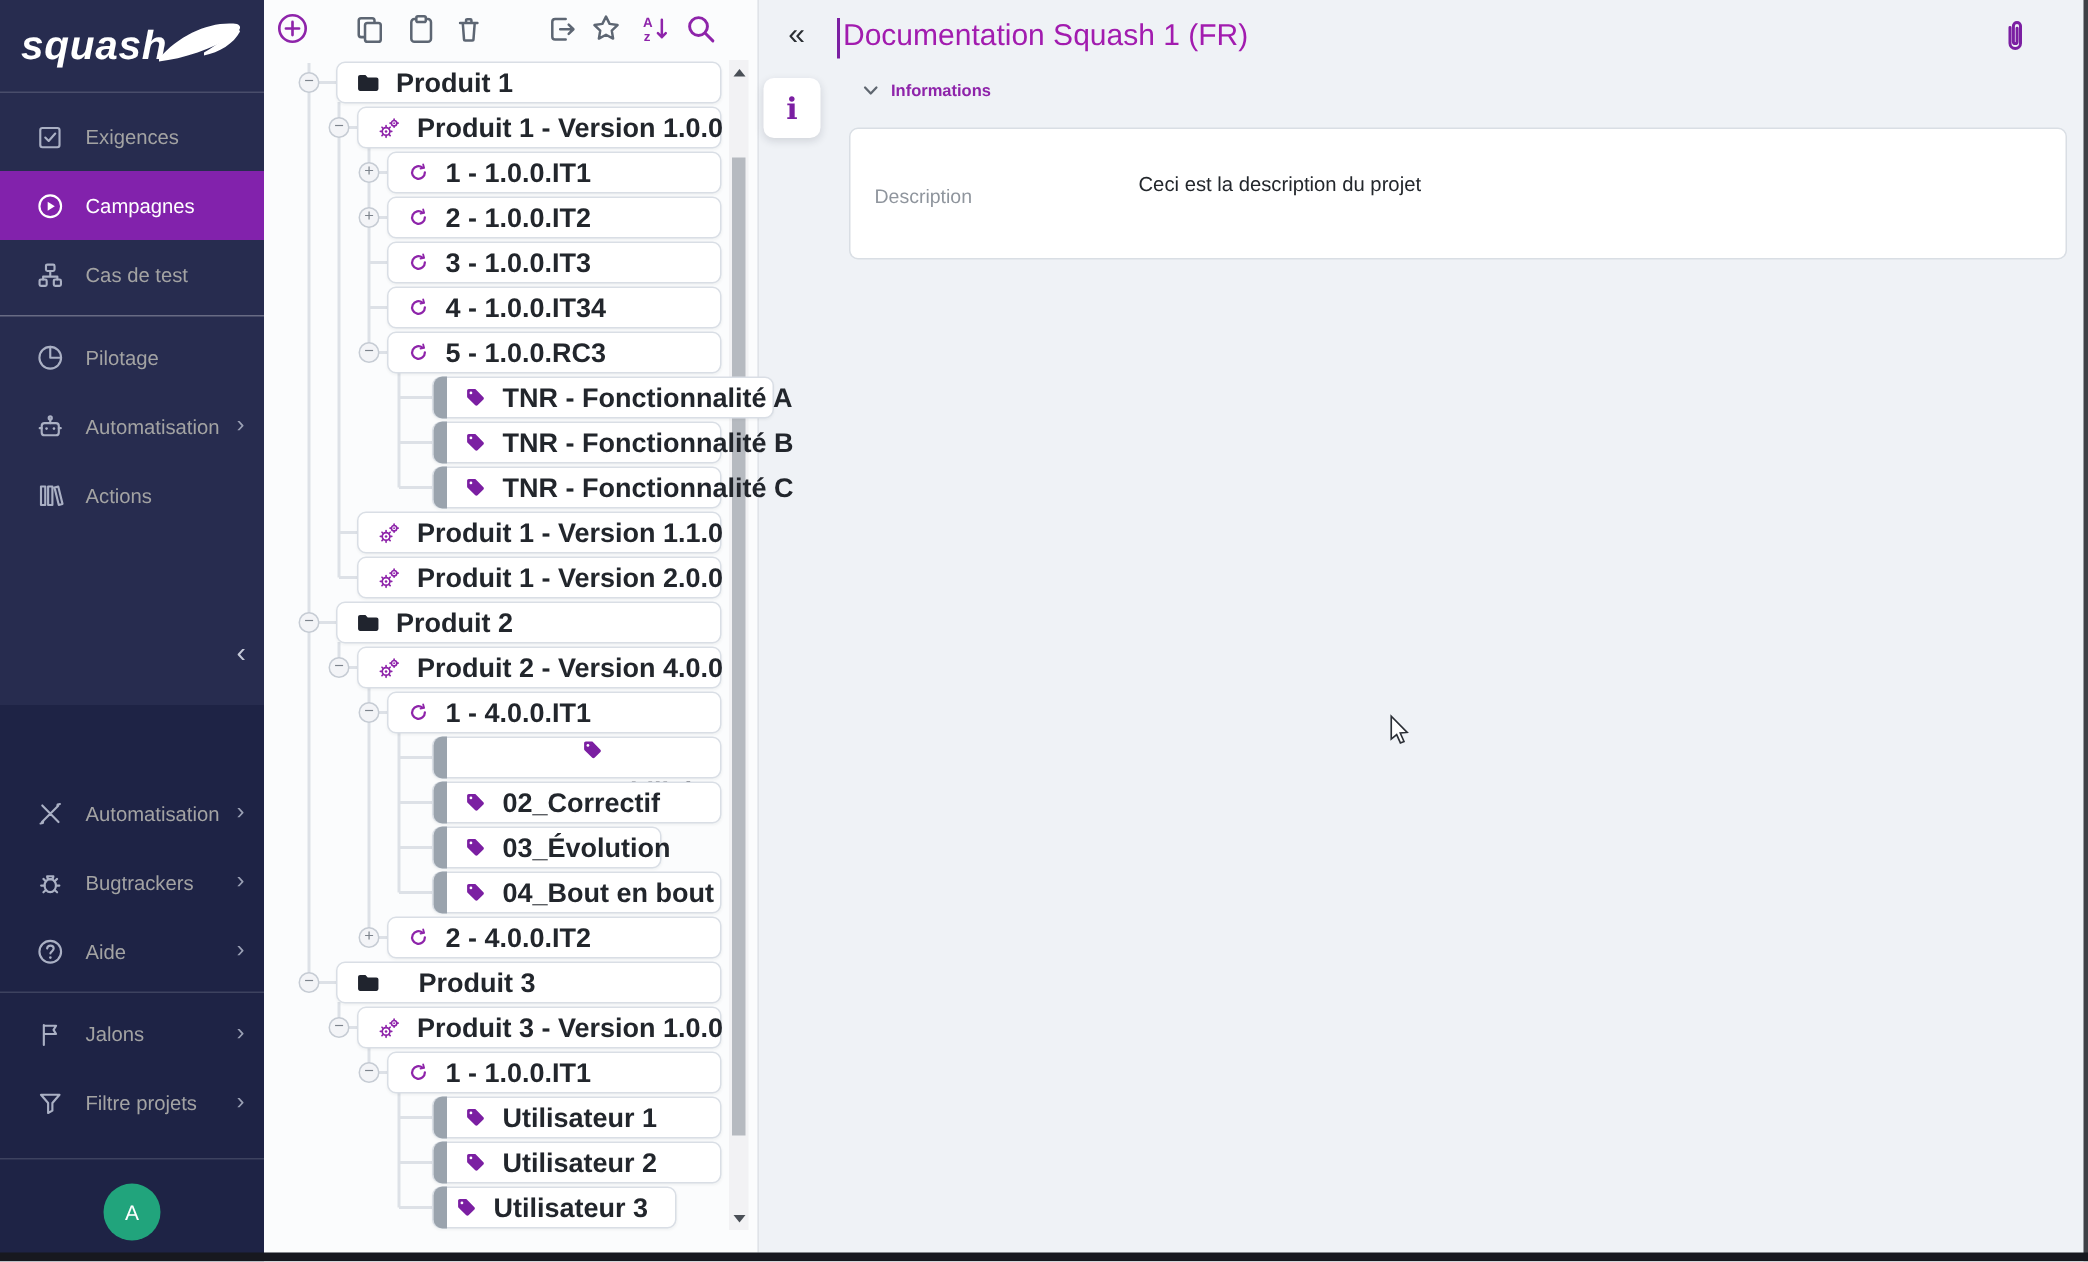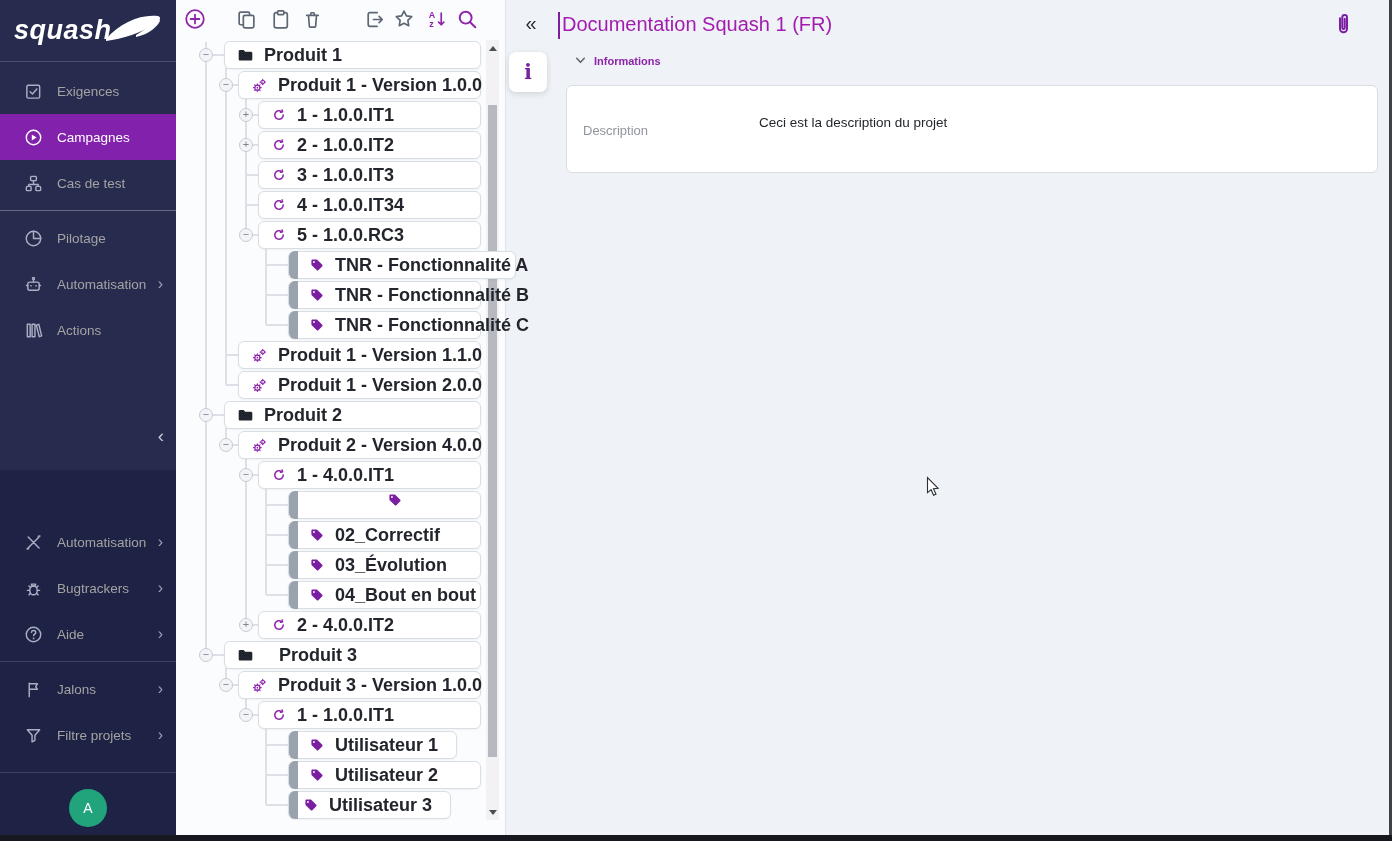--- a/index.html
+++ b/index.html
@@ -458,21 +458,21 @@
         <div class="node suite" style="left: 112px; top: 481px; width: 193px;">
           <span class="ticon">
             <svg width="16" height="16" viewBox="0 0 20 20">
               <path d="M3 4.4c0-.8.6-1.4 1.4-1.4h4.9c.4 0 .7.1 1 .4l6.3 6.3c.5.5.5 1.4 0 1.9l-4.9 4.9c-.5.5-1.4.5-1.9 0L3.4 10.2a1.4 1.4 0 0 1-.4-1V4.4z" fill="#7b1fa2"></path>
               <circle cx="6.2" cy="6.2" r="1.15" fill="#fff"></circle>
             </svg>
           </span>
           <span class="nlabel">02_Correctif</span>
         </div>
         <div class="cline" style="left: 90px; top: 524px; width: 22px; height: 2px;"></div>
-        <div class="node suite" style="left: 112px; top: 511px; width: 193px;">
+        <div class="node suite" style="left: 112px; top: 511px; width: 153px;">
           <span class="ticon">
             <svg width="16" height="16" viewBox="0 0 20 20">
               <path d="M3 4.4c0-.8.6-1.4 1.4-1.4h4.9c.4 0 .7.1 1 .4l6.3 6.3c.5.5.5 1.4 0 1.9l-4.9 4.9c-.5.5-1.4.5-1.9 0L3.4 10.2a1.4 1.4 0 0 1-.4-1V4.4z" fill="#7b1fa2"></path>
               <circle cx="6.2" cy="6.2" r="1.15" fill="#fff"></circle>
             </svg>
           </span>
           <span class="nlabel">03_Évolution</span>
         </div>
         <div class="cline" style="left: 90px; top: 554px; width: 22px; height: 2px;"></div>
         <div class="node suite" style="left: 112px; top: 541px; width: 193px;">
@@ -525,21 +525,21 @@
         <div class="node" style="left: 82px; top: 661px; width: 223px;">
           <span class="ticon">
             <svg width="16" height="16" viewBox="0 0 20 20" fill="none" stroke="#8e24aa" stroke-linecap="round" stroke-linejoin="round">
               <path d="M15.3 10a5.3 5.3 0 1 1-2-4.15" stroke-width="1.9"></path>
               <path d="M13.9 3.3l.8 2.9-3 .5" stroke-width="1.5"></path>
             </svg>
           </span>
           <span class="nlabel">1 - 1.0.0.IT1</span>
         </div>
         <div class="cline" style="left: 90px; top: 704px; width: 22px; height: 2px;"></div>
-        <div class="node suite" style="left: 112px; top: 691px; width: 169px;">
+        <div class="node suite" style="left: 112px; top: 691px; width: 193px;">
           <span class="ticon">
             <svg width="16" height="16" viewBox="0 0 20 20">
               <path d="M3 4.4c0-.8.6-1.4 1.4-1.4h4.9c.4 0 .7.1 1 .4l6.3 6.3c.5.5.5 1.4 0 1.9l-4.9 4.9c-.5.5-1.4.5-1.9 0L3.4 10.2a1.4 1.4 0 0 1-.4-1V4.4z" fill="#7b1fa2"></path>
               <circle cx="6.2" cy="6.2" r="1.15" fill="#fff"></circle>
             </svg>
           </span>
           <span class="nlabel">Utilisateur 1</span>
         </div>
         <div class="cline" style="left: 90px; top: 734px; width: 22px; height: 2px;"></div>
         <div class="node suite" style="left: 112px; top: 721px; width: 193px;">

